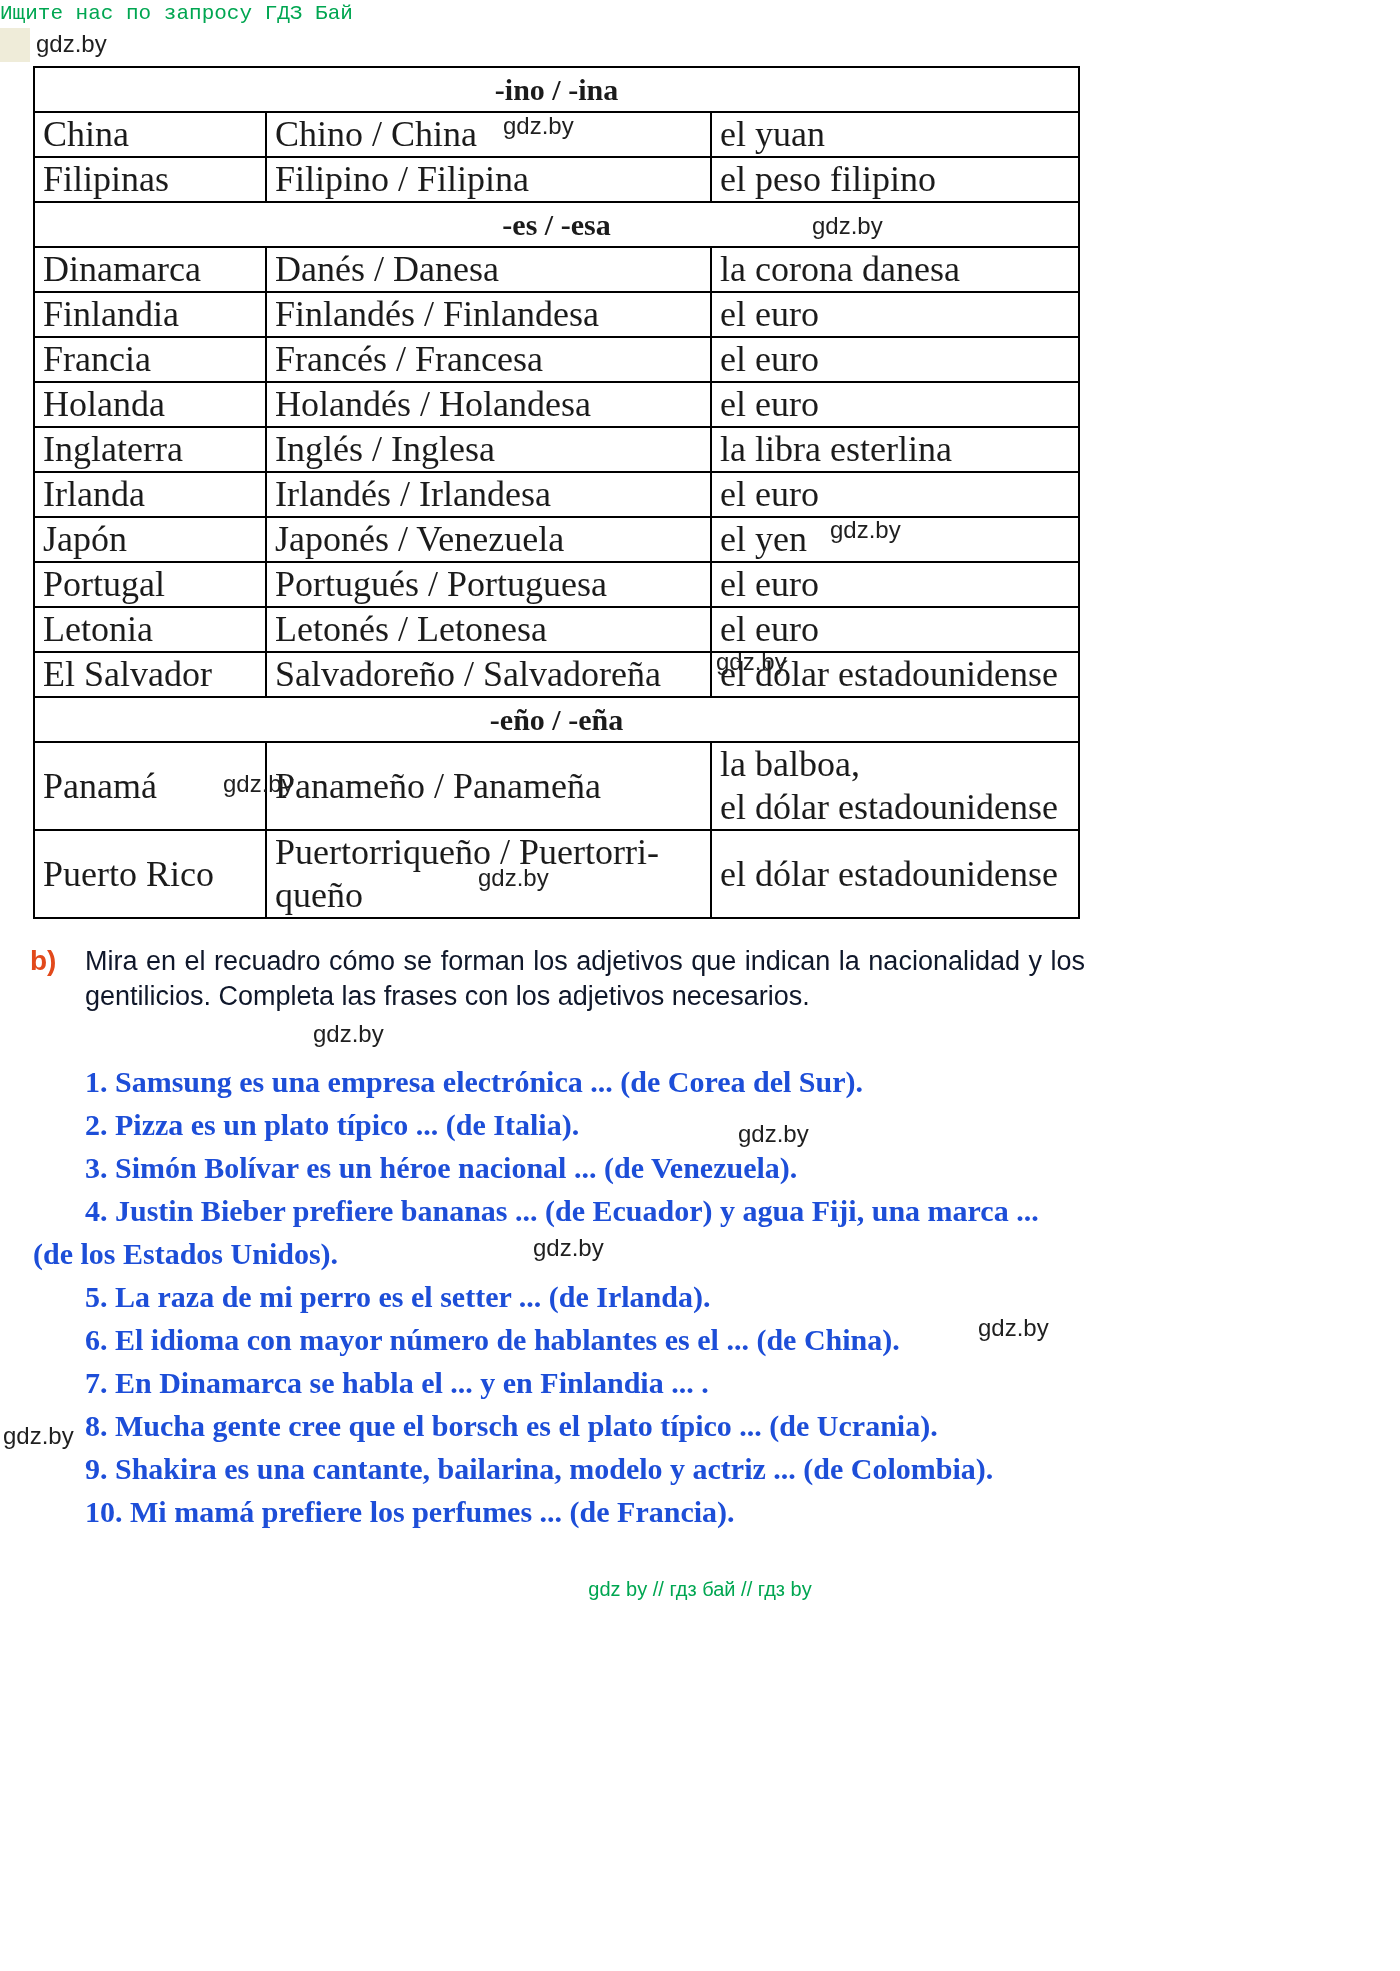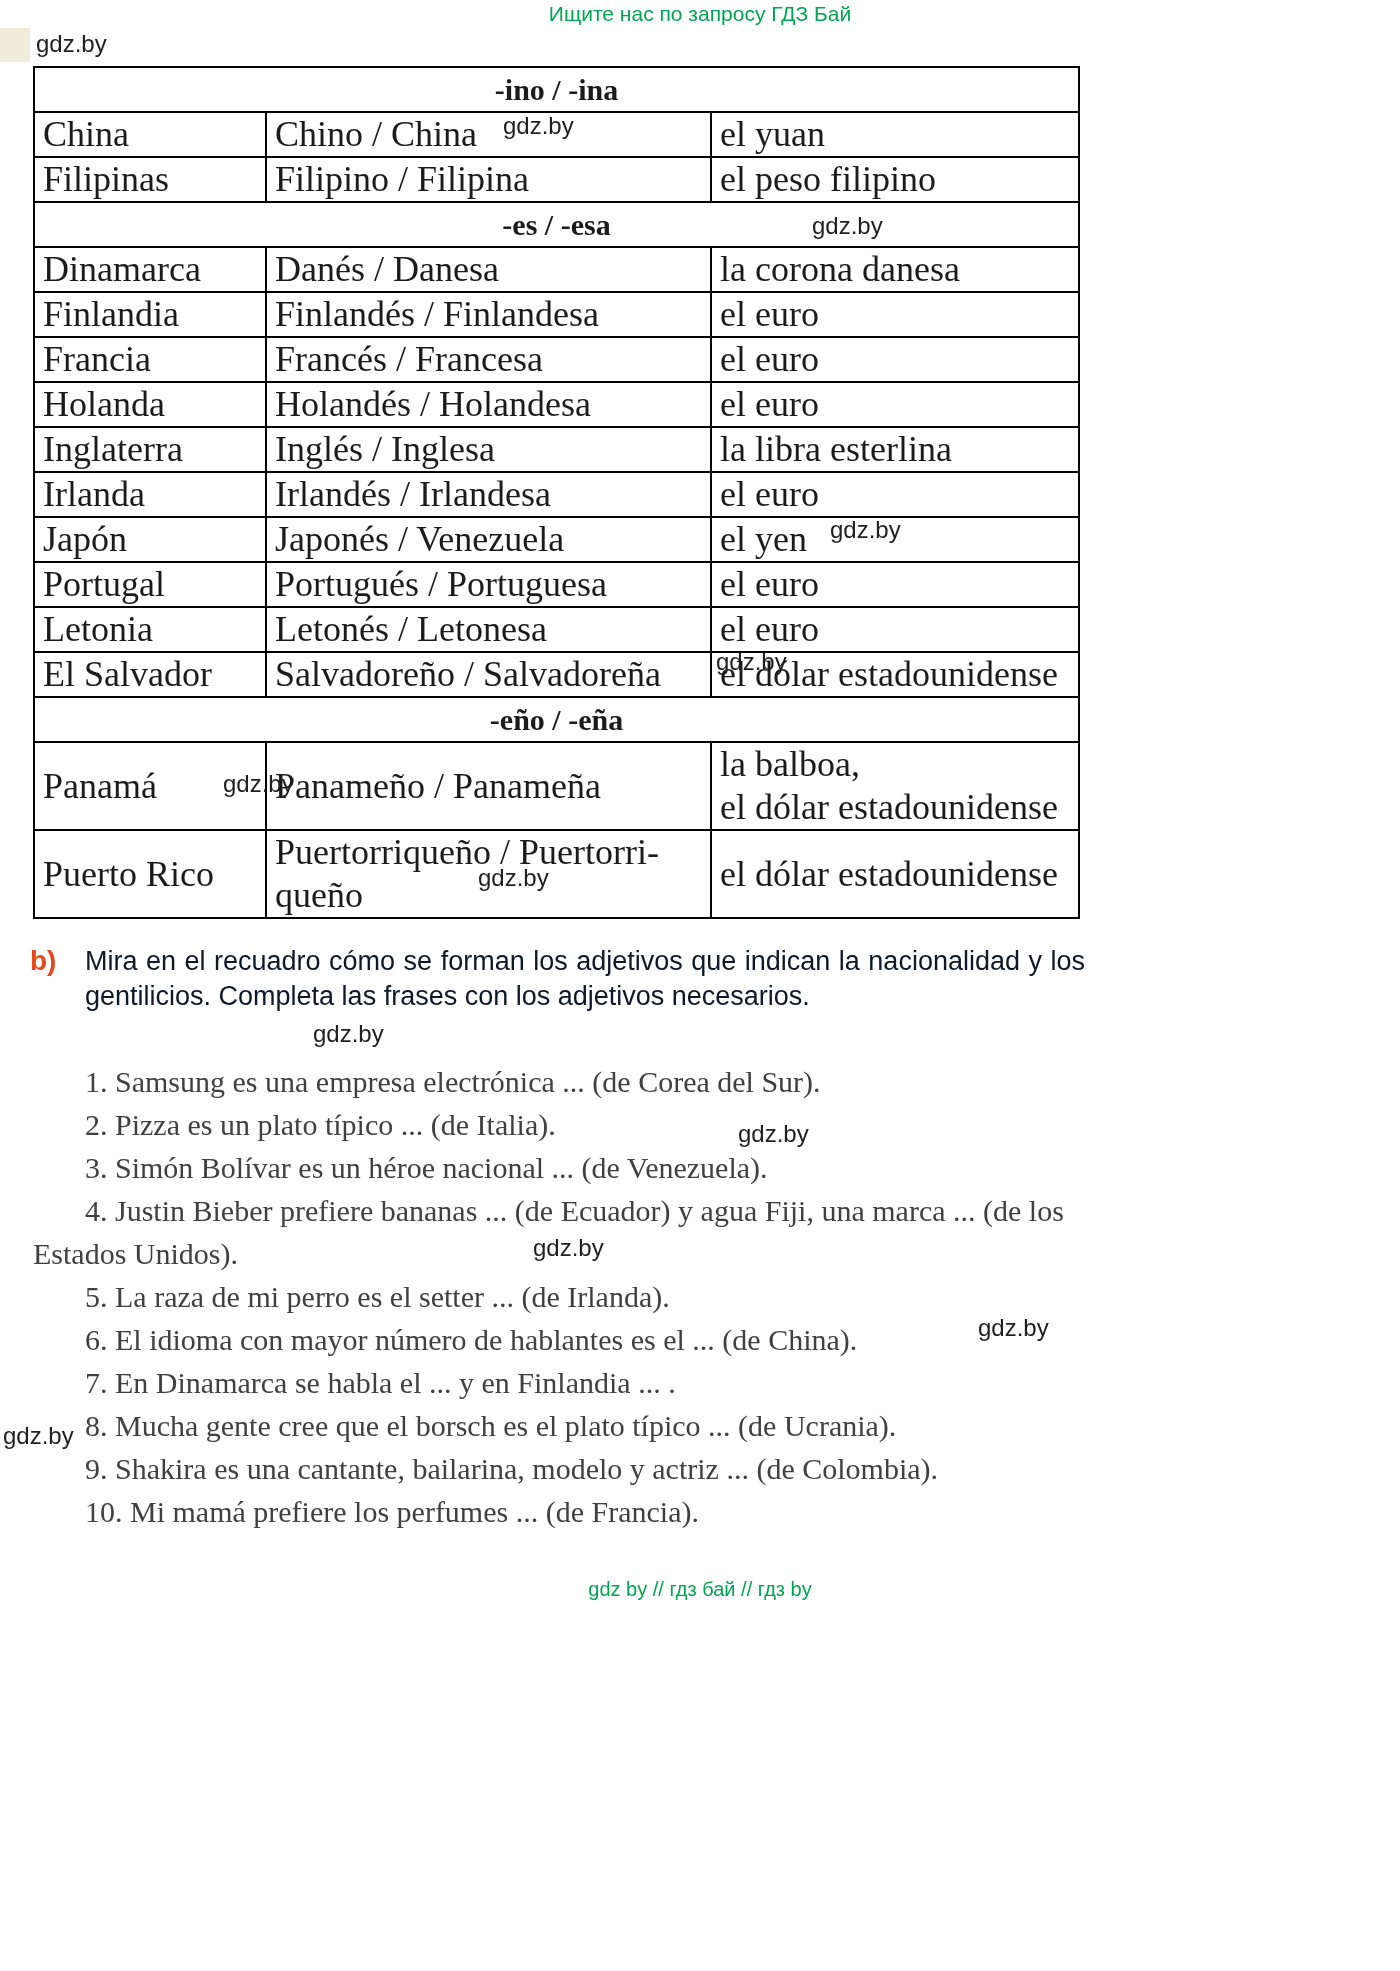--- a/index.html
+++ b/index.html
@@ -8,22 +8,21 @@
   .page {
     position: relative;
     width: 1400px;
     height: 1971px;
     background: #ffffff;
     overflow: hidden;
   }
   .top-banner {
     position: absolute;
     top: 2px; left: 0; width: 100%;
-    text-align: center;
-    font-family: Liberation Sans, sans-serif;
+    font-family: Liberation Mono, monospace;
     font-size: 21px;
     color: #00a651;
   }
   .corner-square {
     position: absolute;
     left: 0; top: 28px;
     width: 30px; height: 34px;
     background: #efecd9;
   }
   .watermark {
@@ -81,23 +80,24 @@
     line-height: 35px;
     text-align: justify;
   }
   .sentence-list {
     position: absolute;
     left: 33px; top: 1060px;
     width: 1048px;
   }
   .sentence {
     font-size: 30px;
-    color: #404040;
+    color: #1d4ed8;
     line-height: 43px;
     text-indent: 52px;
+    font-weight: bold;
   }
   .footer {
     position: absolute;
     top: 1538px; left: 0; width: 100%;
     text-align: center;
     font-family: "Liberation Sans", sans-serif;
     font-size: 20px;
     color: #00a651;
     margin-top: 40px;
   }

